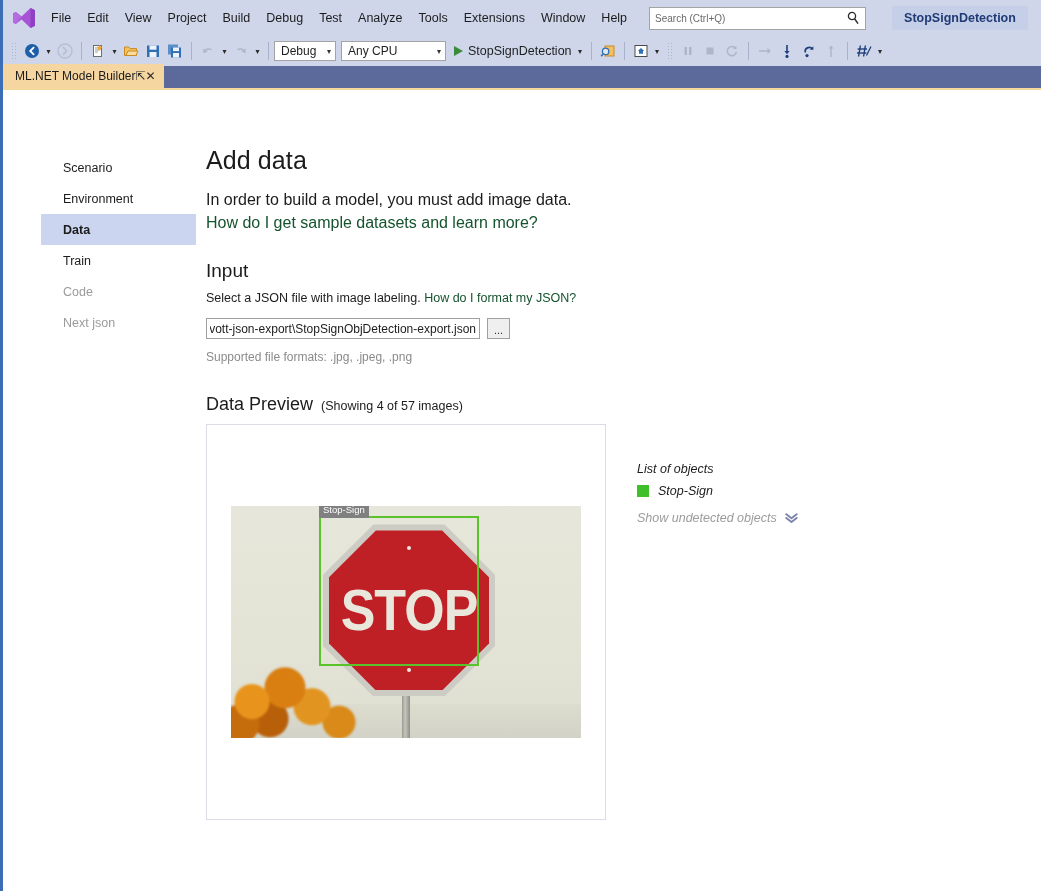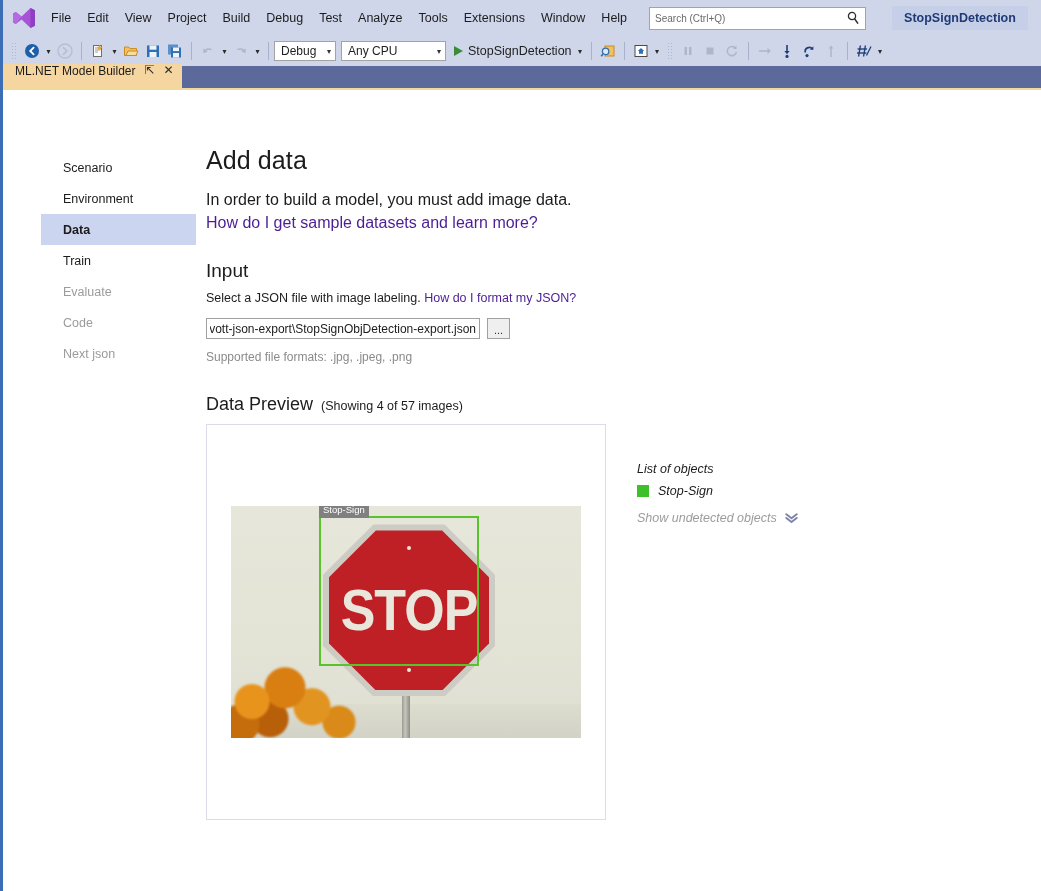--- a/index.html
+++ b/index.html
@@ -152,23 +152,22 @@
     background: #5b6a9b;
     display: flex;
     align-items: flex-end;
     border-bottom: 2px solid #f2d99b;
     box-sizing: border-box;
   }
   .doc-tab {
     height: 24px;
     background: #f5d6a0;
     display: flex;
-    align-items: flex-start;
+    align-items: center;
     padding: 0 8px 0 12px;
-    gap: 9px;
     font-size: 12px;
     color: #1c1c1c;
     box-sizing: border-box;
   }
   .tab-pin, .tab-close {
     font-size: 12px; color: #2a2a2a; line-height: 1;
   }
 
   
   .workspace {
@@ -212,21 +211,21 @@
     color: #1c1c1c;
     letter-spacing: 0.1px;
   }
   .subtitle {
     margin-top: 13px;
     font-size: 16px;
     color: #1c1c1c;
     line-height: 1.45;
   }
   a.link {
-    color: #4c1d95;
+    color: #14532d;
     text-decoration: none;
     cursor: pointer;
     margin-top: 28px;
   }
   h2.section {
     margin: 26px 0 0 0;
     font-size: 19px;
     font-weight: normal;
     color: #1c1c1c;
   }
@@ -614,21 +613,20 @@
     </div>
   </div>
 
   <div class="workspace">
 
     <div class="sidebar">
       <div class="side-item">Scenario</div>
       <div class="side-item">Environment</div>
       <div class="side-item active">Data</div>
       <div class="side-item">Train</div>
-      <div class="side-item disabled">Evaluate</div>
       <div class="side-item disabled">Code</div>
       <div class="side-item disabled">Next json</div>
     </div>
 
     <div class="content">
       <h1 class="title">Add data</h1>
 
       <div class="subtitle">
         <div>In order to build a model, you must add image data.</div>
         <a class="link">How do I get sample datasets and learn more?</a>

